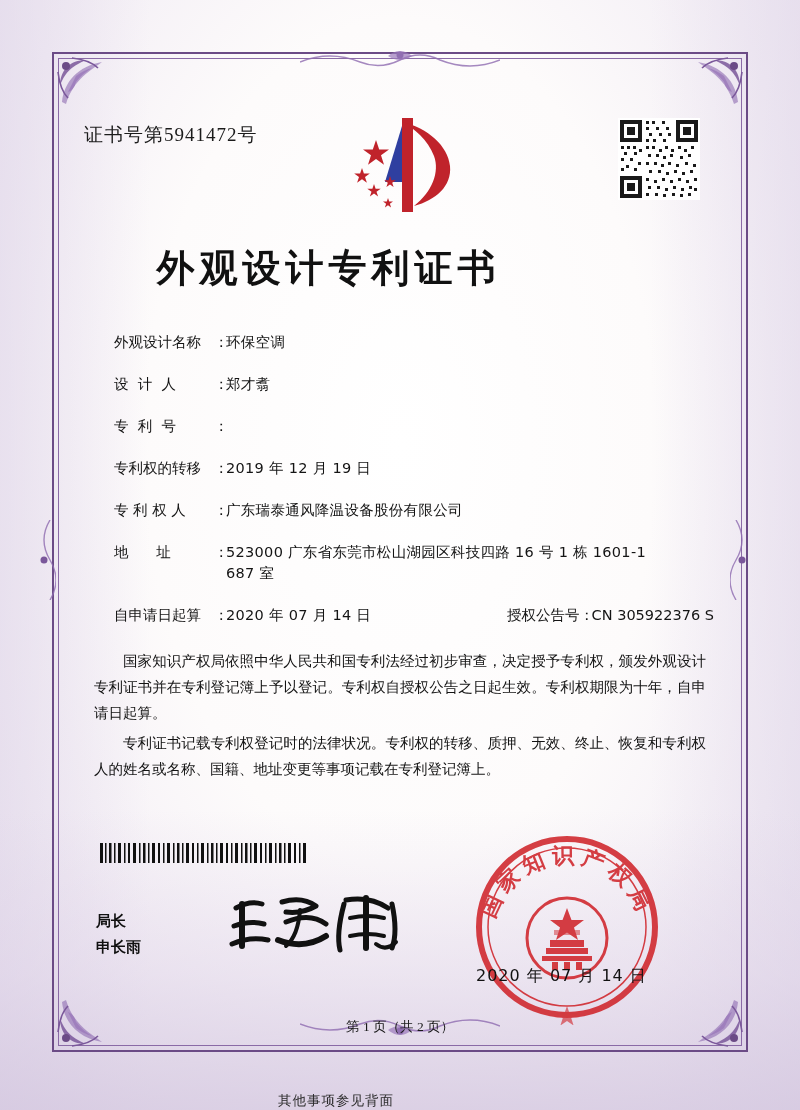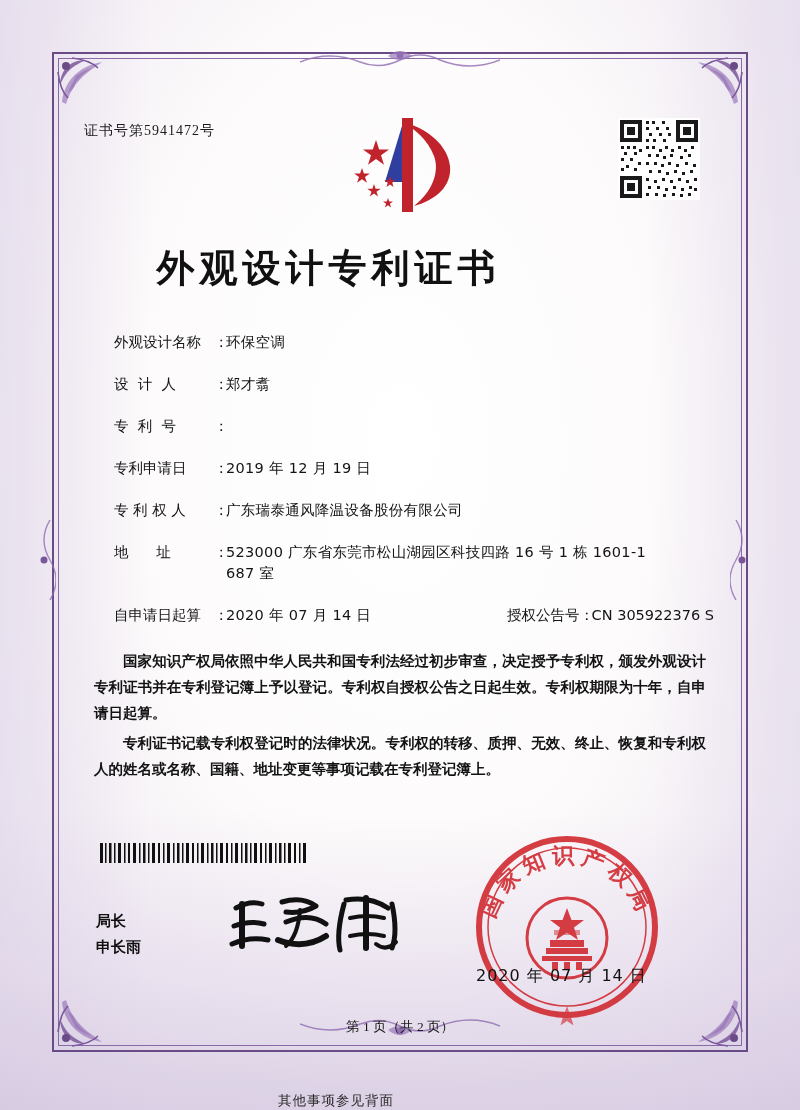--- a/index.html
+++ b/index.html
@@ -71,21 +71,21 @@
     position: absolute;
     right: 0; top: 0; width: 150px; height: 1110px;
     background: linear-gradient(to left, rgba(222,212,232,0.5) 0%, rgba(222,212,232,0) 100%);
     pointer-events: none;
   }
 
   
   .cert-no {
     position: absolute;
     left: 84px; top: 122px;
-    font-size: 14px;
+    font-size: 19px;
     color: #1b1b1b;
     letter-spacing: 1px;
     font-family: "Liberation Serif", serif;
   }
   .logo {
     position: absolute;
     left: 340px; top: 112px;
     width: 120px; height: 108px;
   }
   .qr {
@@ -152,21 +152,20 @@
     width: 612px;
     font-size: 14.5px;
     line-height: 26px;
     color: #131313;
     font-family: "DejaVu Sans", sans-serif;
     text-align: justify;
   }
   .body-text p {
     margin: 0 0 4px 0;
     text-indent: 2em;
-    font-weight: bold;
   }
 
   
   .barcode {
     position: absolute;
     left: 100px; top: 843px;
     width: 210px; height: 20px;
   }
 
   
@@ -431,21 +430,21 @@
       <span class="field-colon">：</span>
       <span class="field-value">郑才翥</span>
     </div>
 
     <div class="field-row">
       <span class="field-label">专  利  号</span>
       <span class="field-colon">：</span>
     </div>
 
     <div class="field-row">
-      <span class="field-label">专利申请日</span>
+      <span class="field-label">专利权的转移</span>
       <span class="field-colon">：</span>
       <span class="field-value">2019 年 12 月 19 日</span>
     </div>
 
     <div class="field-row">
       <span class="field-label">专 利 权 人</span>
       <span class="field-colon">：</span>
       <span class="field-value">广东瑞泰通风降温设备股份有限公司</span>
     </div>
 

